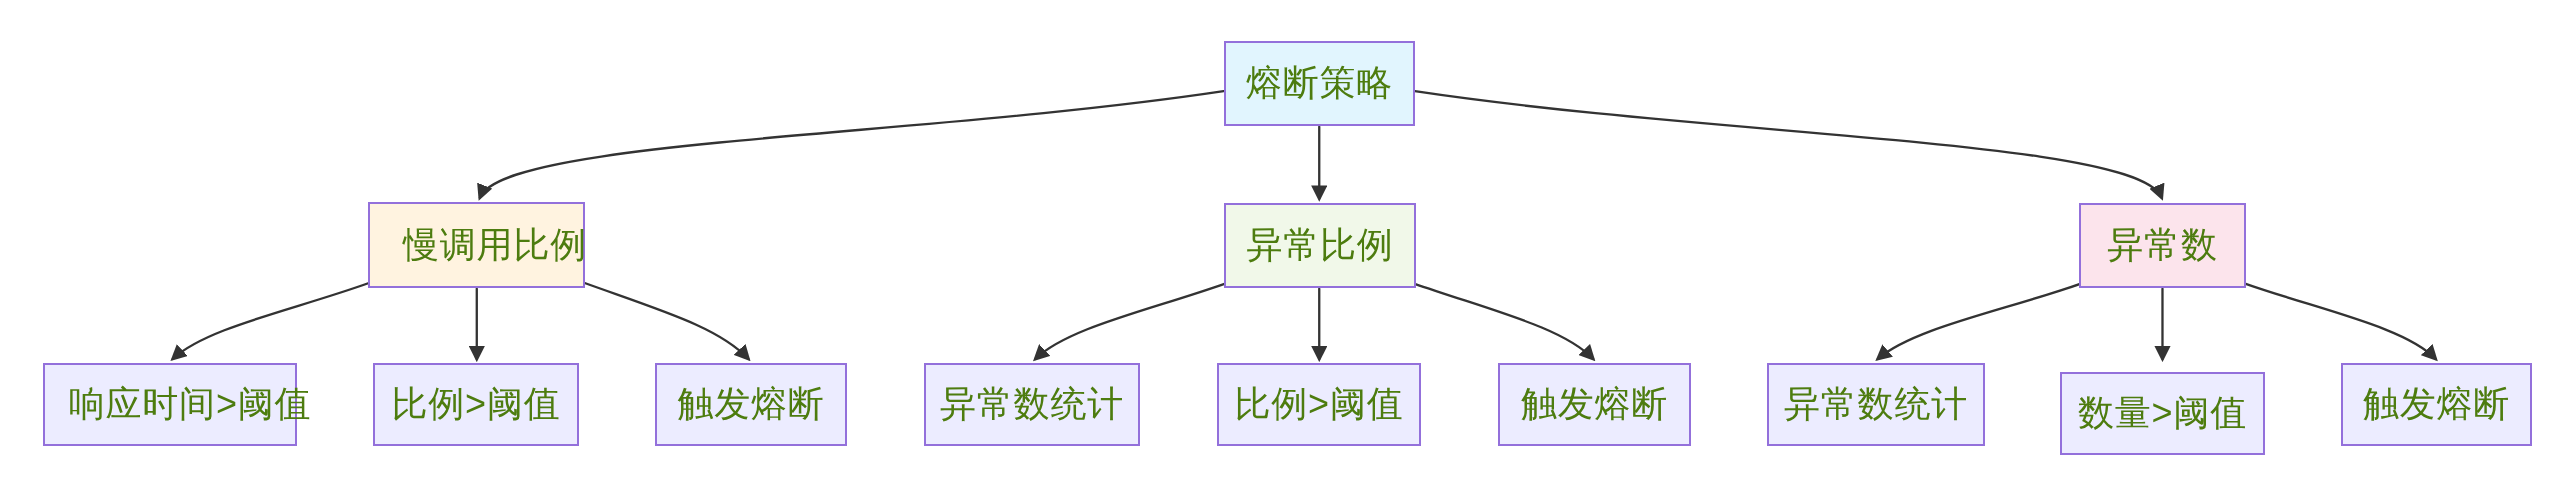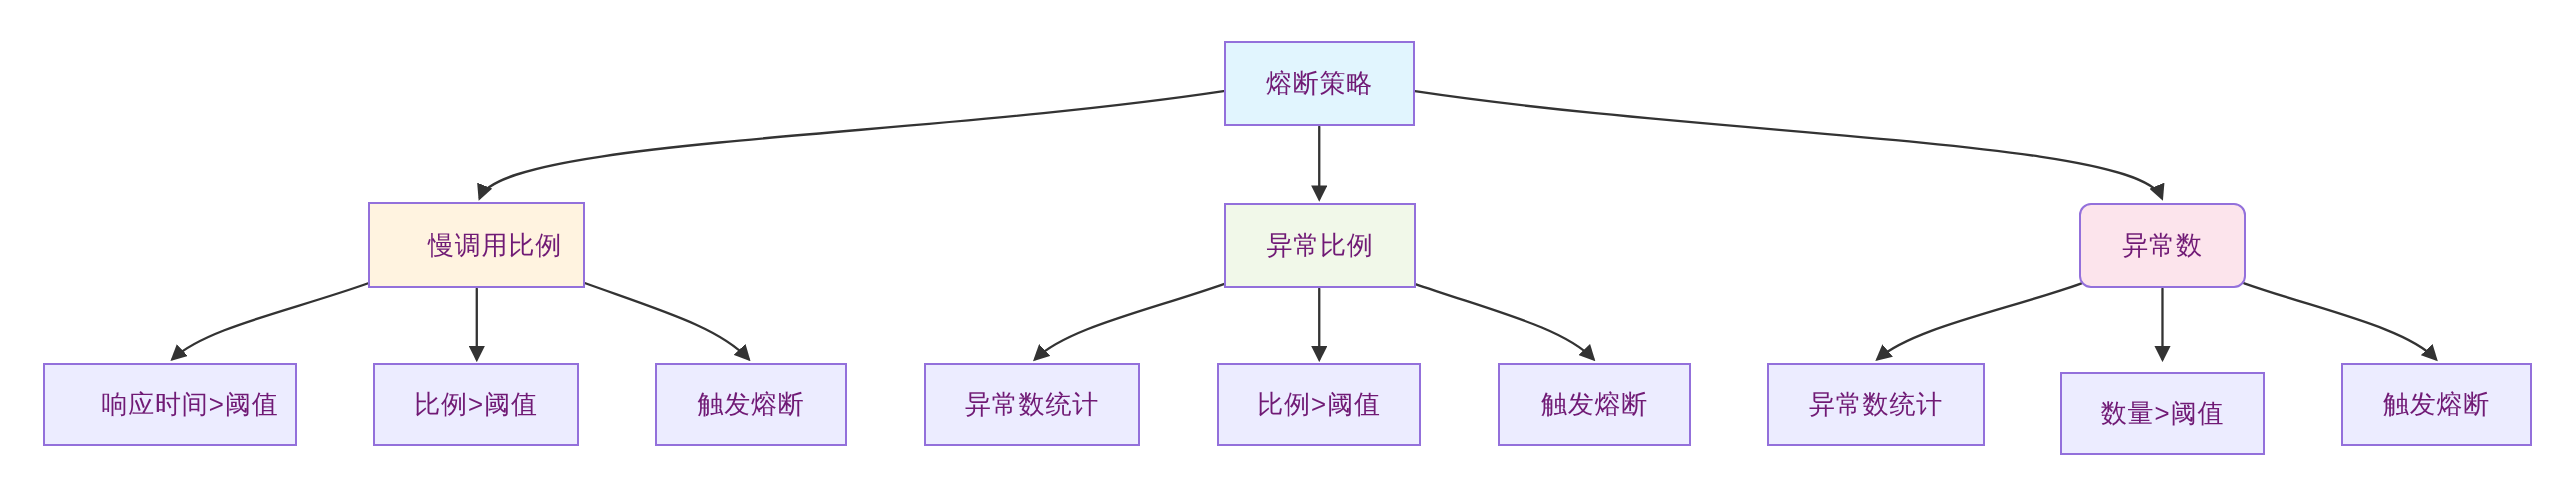--- a/index.html
+++ b/index.html
@@ -20,30 +20,29 @@
     left: 0;
     top: 0;
   }
   .node {
     position: absolute;
     box-sizing: border-box;
     border: 2.3px solid #9370db;
     display: flex;
     align-items: center;
     justify-content: center;
-    font-size: 26px;
-    color: #701a75;
+    font-size: 36px;
+    color: #4d7c0f;
     white-space: nowrap;
     letter-spacing: 0.8px;
-    font-family: Liberation Mono, monospace;
   }
   .fill-root   { background: #e1f5fe; }
   .fill-slow   { background: #fff3e0; padding-left: 37px; }
   .fill-exrat  { background: #f1f8e9; }
-  .fill-excnt  { background: #fce4ec; border-radius: 12px; }
+  .fill-excnt  { background: #fce4ec; }
   .fill-leaf   { background: #ececff; }
 
   .watermark {
     position: absolute;
     right: 1.5px;
     bottom: 4.6px;
     font-size: 56px;
     letter-spacing: 1.5px;
     white-space: nowrap;
     color: rgba(196, 196, 196, 0.72);

